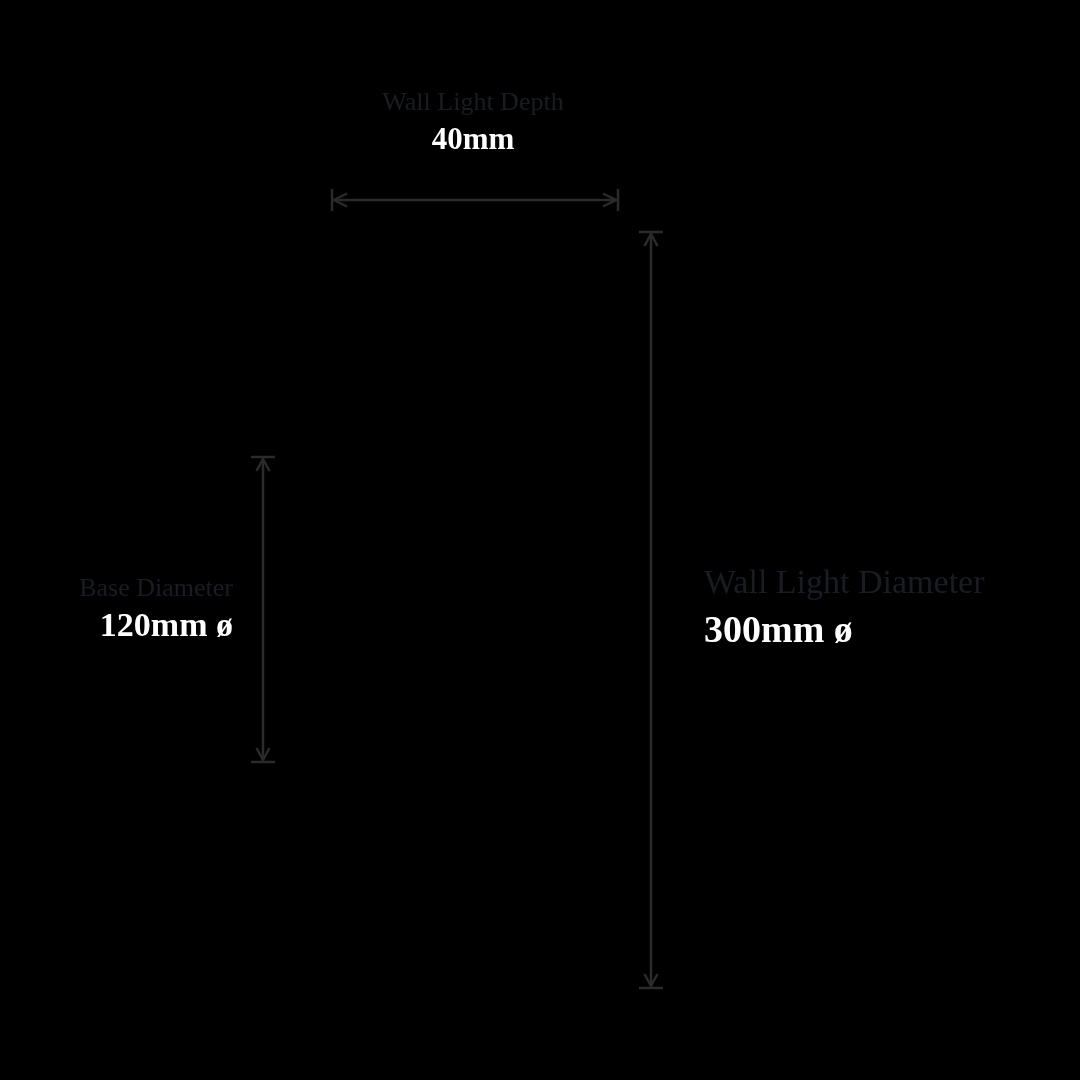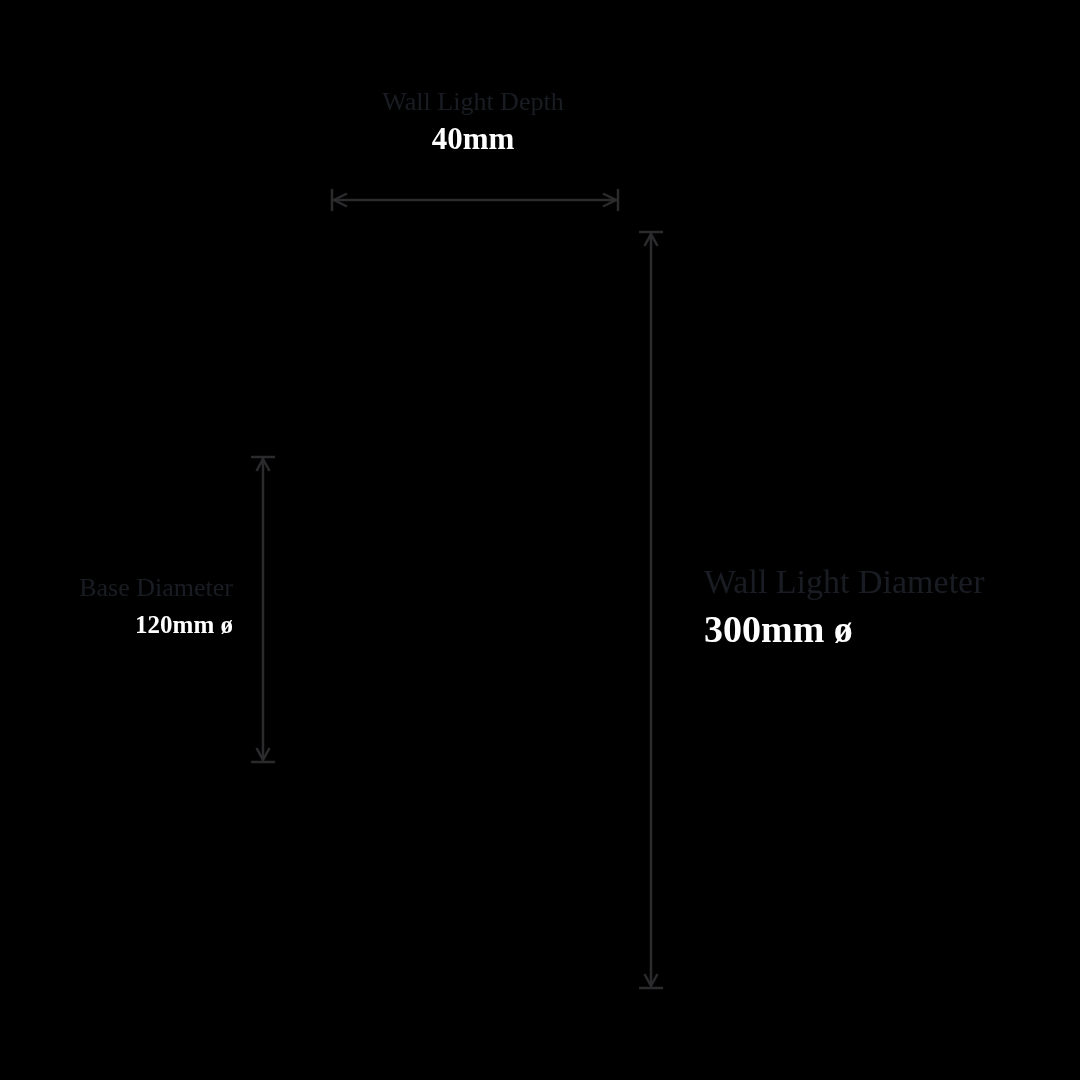--- a/index.html
+++ b/index.html
@@ -51,21 +51,21 @@
   #depth-label .dim-value { font-size: 31px; line-height: 42px; }
 
   #base-label {
     left: 0px;
     top: 572px;
     width: 215px;
     text-align: right;
     margin-left: 18px;
   }
   #base-label .dim-title { font-size: 26px; line-height: 32px; }
-  #base-label .dim-value { font-size: 25px; line-height: 42px; }
+  #base-label .dim-value { font-size: 34px; line-height: 42px; }
 
   #diameter-label {
     left: 704px;
     top: 560px;
     width: 380px;
     text-align: left;
   }
   #diameter-label .dim-title { font-size: 34px; line-height: 44px; }
   #diameter-label .dim-value { font-size: 38px; line-height: 50px; }
 </style>

